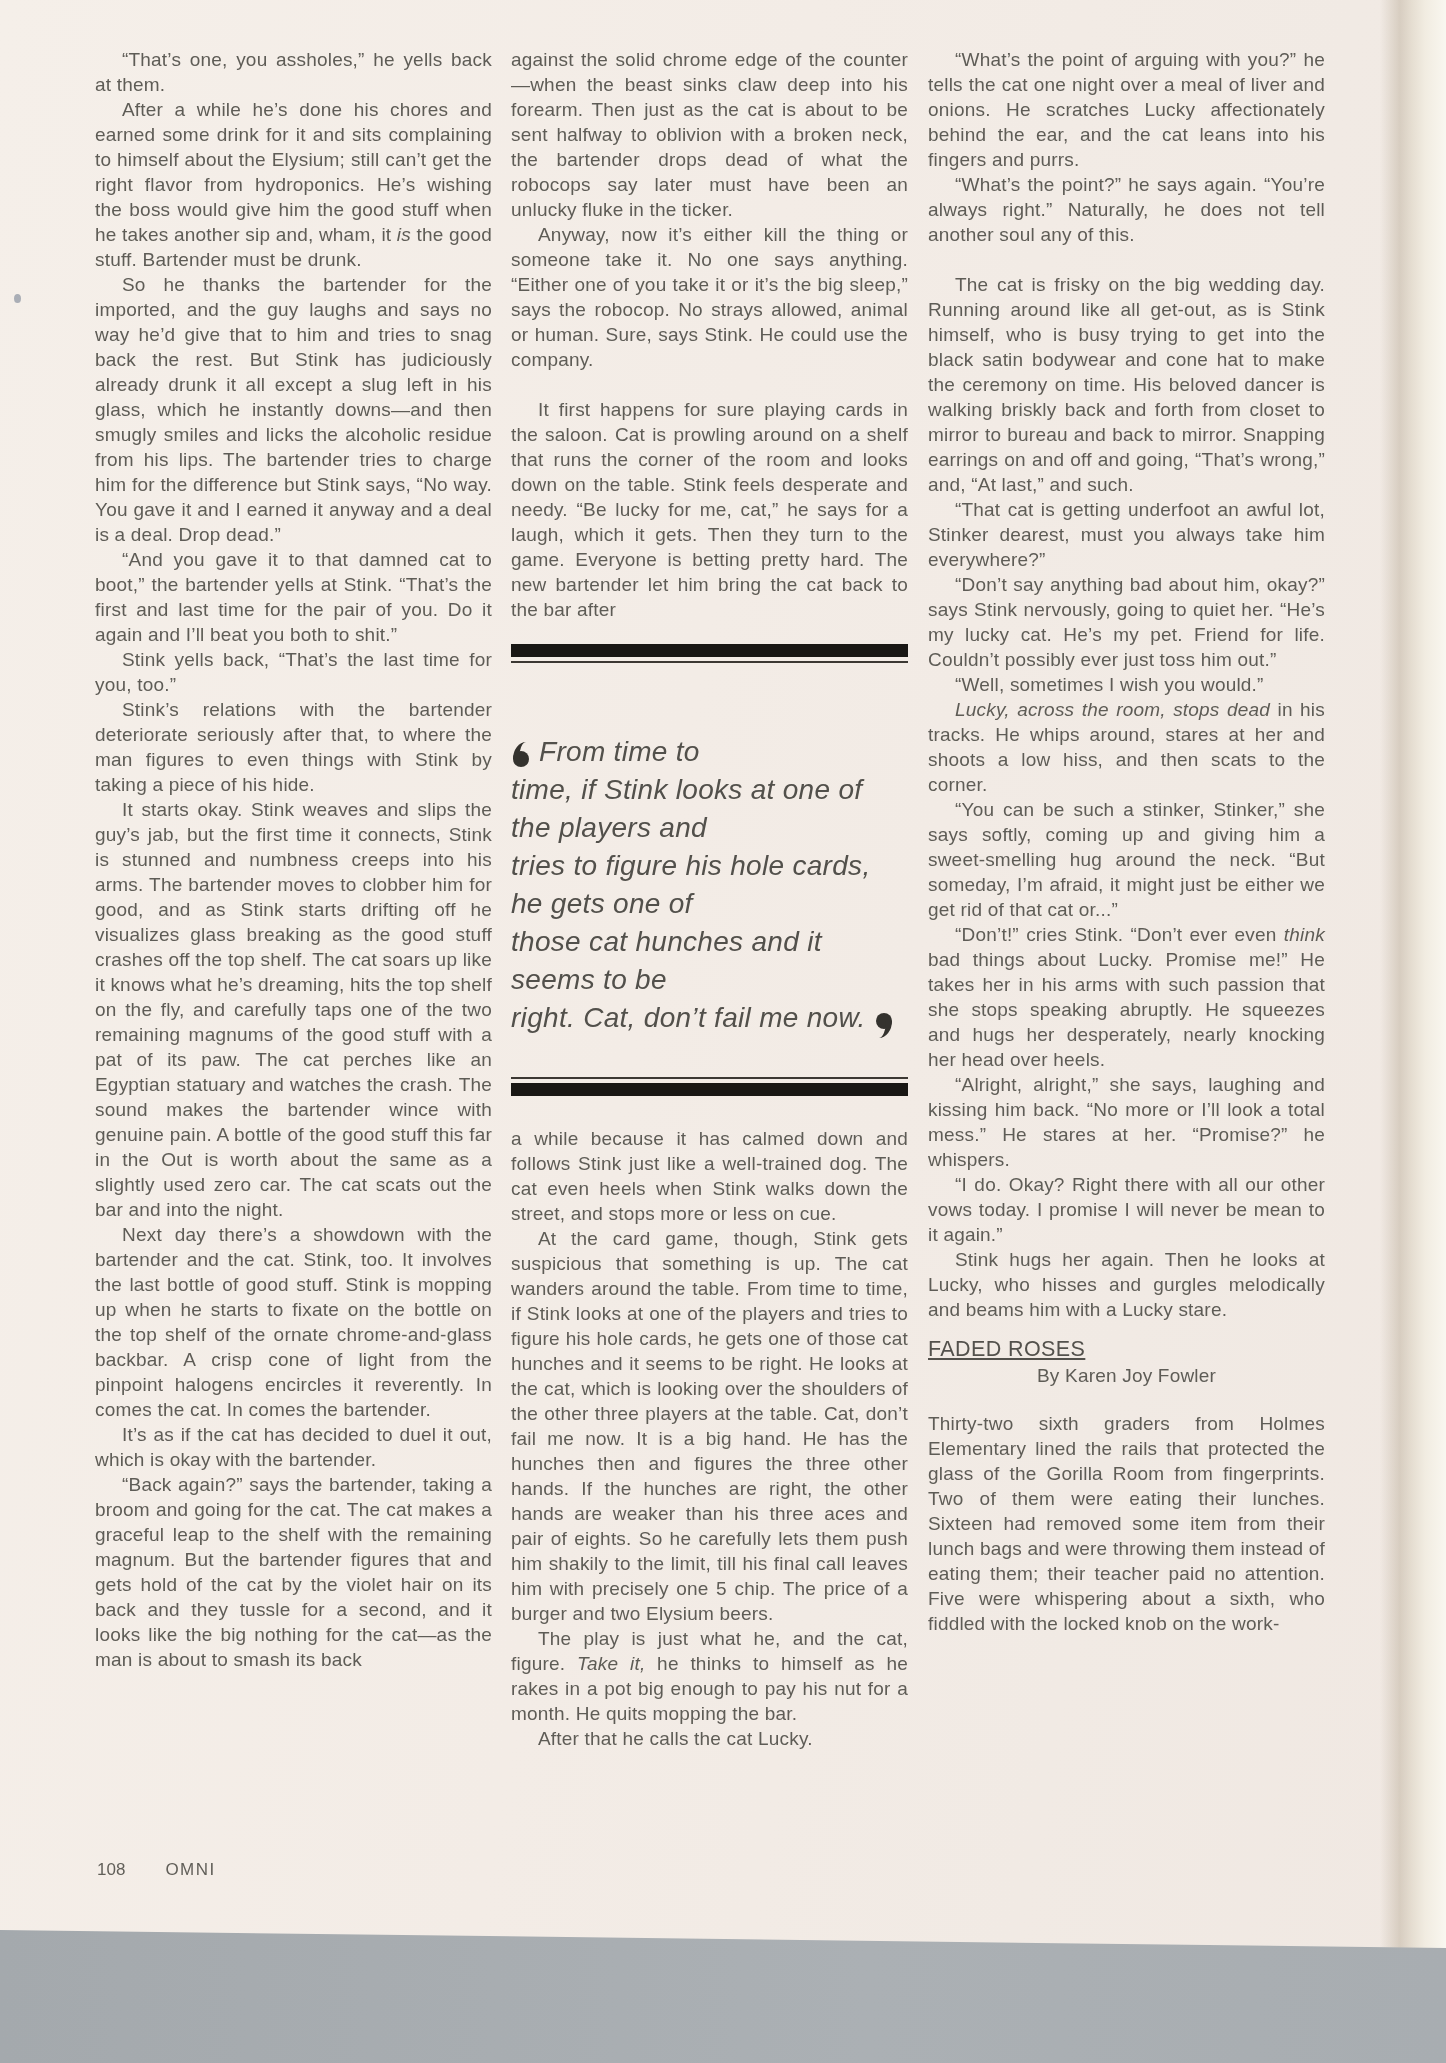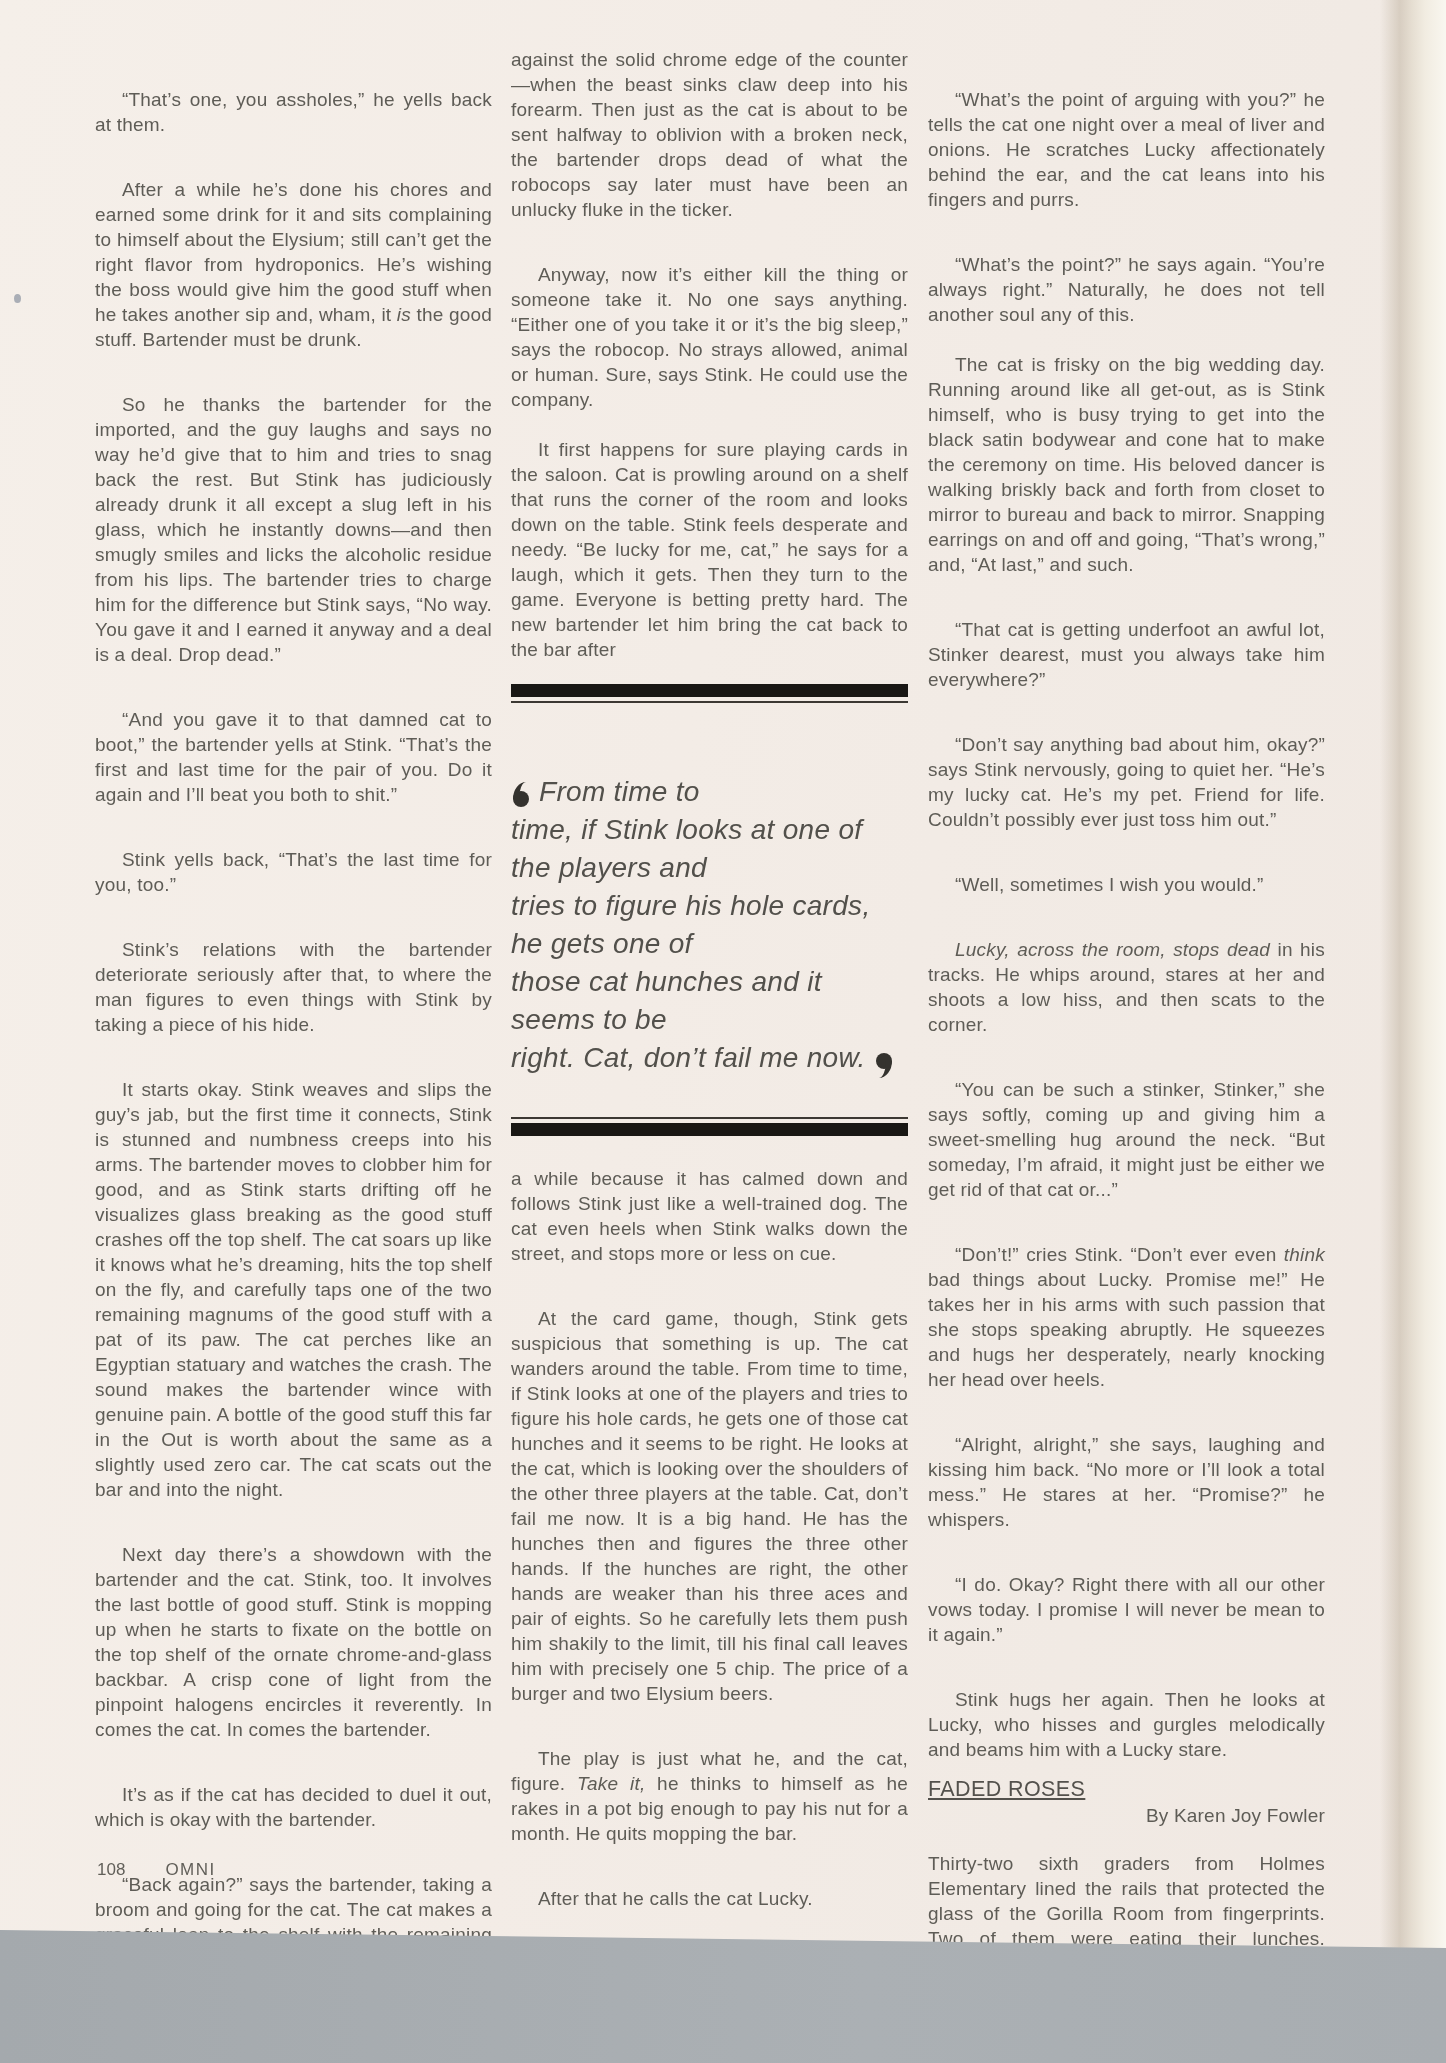--- a/index.html
+++ b/index.html
@@ -15,21 +15,21 @@
   .col{
     position:absolute;top:47px;width:397px;
     font-size:19px;line-height:25px;
     text-align:justify;
     letter-spacing:0.2px;
   }
   .col-left{left:95px;}
   .col-middle{left:511px;}
   .col-right{left:928px;}
   .para{margin:0;}
-  .para.indent{text-indent:27px;margin-top:40px;}
+  .para.indent{text-indent:27px;}
   .para.gap{margin-top:25px;}
   em{font-style:italic;}
 
   
   .pullquote{margin-top:22px;}
   .rule-thick{height:13px;background:#191714;}
   .rule-thin{height:2px;background:#3c3833;margin-top:4px;}
   .pq-text{
     margin-top:70px;
     font-size:28px;line-height:38px;
@@ -45,21 +45,21 @@
     background:#34322e;border-radius:50%;margin:0 10px 0 2px;}
   .qmark::after{content:"";position:absolute;right:0px;top:8px;width:13px;height:17px;
     border-right:6px solid #34322e;border-bottom-right-radius:14px 18px;}
   .q-open{transform:rotate(180deg) translateY(-6px);}
   .q-close{margin:0 2px 0 10px;transform:translateY(2px);}
 
   
   .heading-block{margin-top:14px;margin-bottom:23px;}
   .section-heading{margin:0;font-size:21.5px;line-height:27px;font-weight:400;
     color:#53514c;letter-spacing:0.4px;text-align:left;text-decoration:underline;}
-  .section-byline{font-size:19px;line-height:25px;text-align:right;}
+  .section-byline{font-size:19px;line-height:25px;text-align:center;}
 
   
   .footer{position:absolute;left:97px;top:1860px;font-size:17px;color:#615f59;}
   .footer .pageno{display:inline-block;}
   .footer .mag{display:inline-block;margin-left:40px;letter-spacing:1.5px;}
 
   
   .page-crease{position:absolute;right:0;top:0;width:66px;height:2063px;
     background:linear-gradient(90deg,
       rgba(201,190,172,0) 0%,

